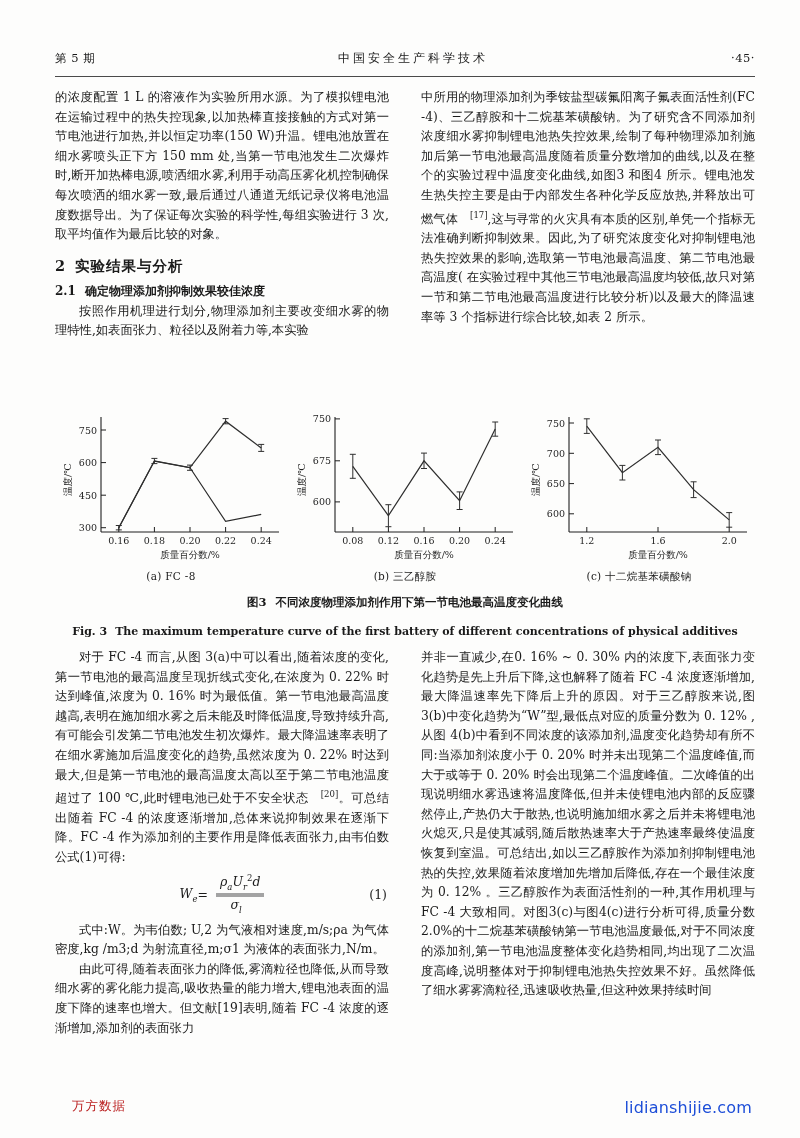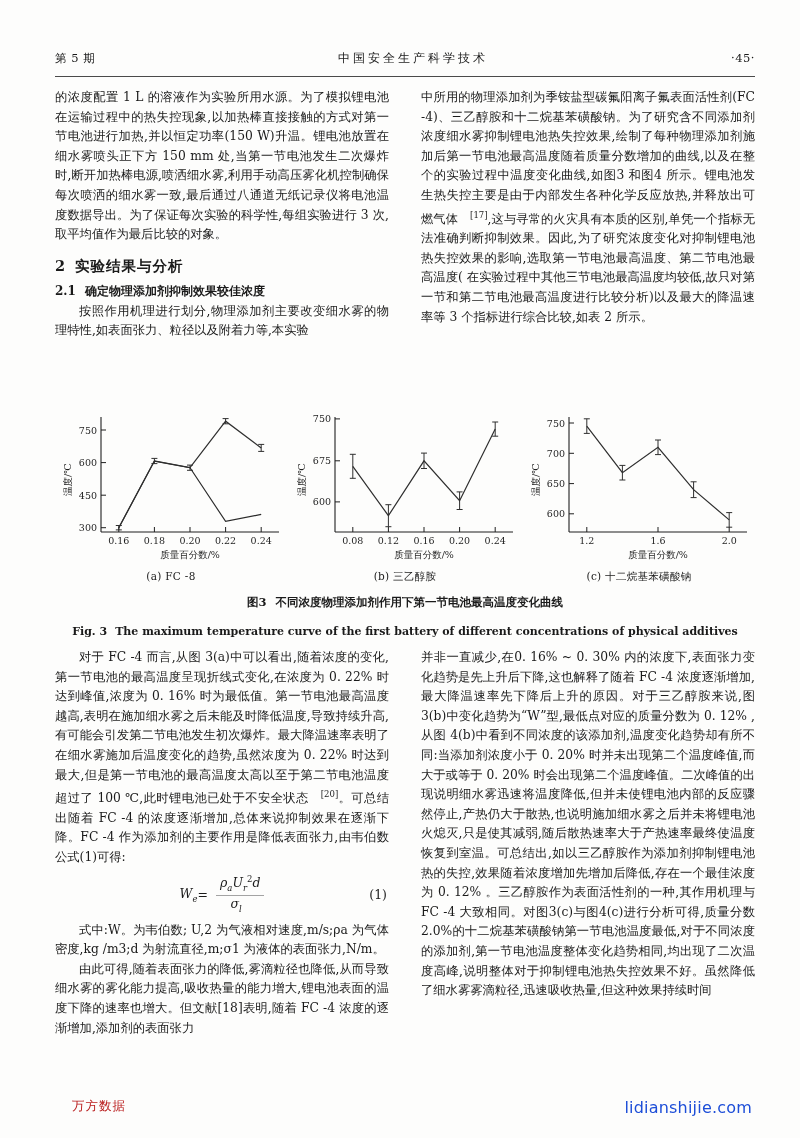--- a/index.html
+++ b/index.html
@@ -98,21 +98,21 @@
     display: flex;
     align-items: center;
     font-style: italic;
   }
   .frac {
     display: inline-flex;
     flex-direction: column;
     align-items: center;
     line-height: 1.15;
   }
-  .frac .num { border-bottom: 1px solid #a3a3a3; padding: 0 4px 1px 4px; margin-left: 8px; }
+  .frac .num { border-bottom: 4px solid #a3a3a3; padding: 0 4px 1px 4px; margin-left: 8px; }
   .frac .den { padding: 1px 4px 0 4px; }
   .eq-num {
     position: absolute;
     right: 2px;
     font-style: normal;
   }
   var { font-style: italic; }
   sub.v { font-size: 8.5px; vertical-align: sub; font-style: italic;}
   sup.v { font-size: 8.5px; vertical-align: super; font-style: normal;}
   
@@ -394,21 +394,21 @@
           <span>=</span>
           <span class="frac">
             <span class="num"><var>ρ</var><sub class="v">a</sub><var>U</var><sub class="v">r</sub><sup class="v">2</sup><var>d</var></span>
             <span class="den"><var>σ</var><sub class="v">l</sub></span>
           </span>
         </span>
         <span class="eq-num">(1)</span>
       </div>
 
       <p class="body indent">式中:W。为韦伯数; U,2 为气液相对速度,m/s;ρa 为气体密度,kg /m3;d 为射流直径,m;σ1 为液体的表面张力,N/m。</p>
-      <p class="body indent">由此可得,随着表面张力的降低,雾滴粒径也降低,从而导致细水雾的雾化能力提高,吸收热量的能力增大,锂电池表面的温度下降的速率也增大。但文献[18]表明,随着 FC -4 浓度的逐渐增加,添加剂的表面张力</p>
+      <p class="body indent">由此可得,随着表面张力的降低,雾滴粒径也降低,从而导致细水雾的雾化能力提高,吸收热量的能力增大,锂电池表面的温度下降的速率也增大。但文献[19]表明,随着 FC -4 浓度的逐渐增加,添加剂的表面张力</p>
     </div>
     <div class="col">
       <p class="body">并非一直减少,在0. 16% ~ 0. 30% 内的浓度下,表面张力变化趋势是先上升后下降,这也解释了随着 FC -4 浓度逐渐增加,最大降温速率先下降后上升的原因。对于三乙醇胺来说,图3(b)中变化趋势为“W”型,最低点对应的质量分数为 0. 12% ,从图 4(b)中看到不同浓度的该添加剂,温度变化趋势却有所不同:当添加剂浓度小于 0. 20% 时并未出现第二个温度峰值,而大于或等于 0. 20% 时会出现第二个温度峰值。二次峰值的出现说明细水雾迅速将温度降低,但并未使锂电池内部的反应骤然停止,产热仍大于散热,也说明施加细水雾之后并未将锂电池火熄灭,只是使其减弱,随后散热速率大于产热速率最终使温度恢复到室温。可总结出,如以三乙醇胺作为添加剂抑制锂电池热的失控,效果随着浓度增加先增加后降低,存在一个最佳浓度为 0. 12% 。三乙醇胺作为表面活性剂的一种,其作用机理与 FC -4 大致相同。对图3(c)与图4(c)进行分析可得,质量分数2.0%的十二烷基苯磺酸钠第一节电池温度最低,对于不同浓度的添加剂,第一节电池温度整体变化趋势相同,均出现了二次温度高峰,说明整体对于抑制锂电池热失控效果不好。虽然降低了细水雾雾滴粒径,迅速吸收热量,但这种效果持续时间</p>
     </div>
   </div>
 
   <div class="wm-wanfang">万方数据</div>
   <div class="wm-site" style="color: #1d4ed8;">lidianshijie.com</div>
 
 </div>

